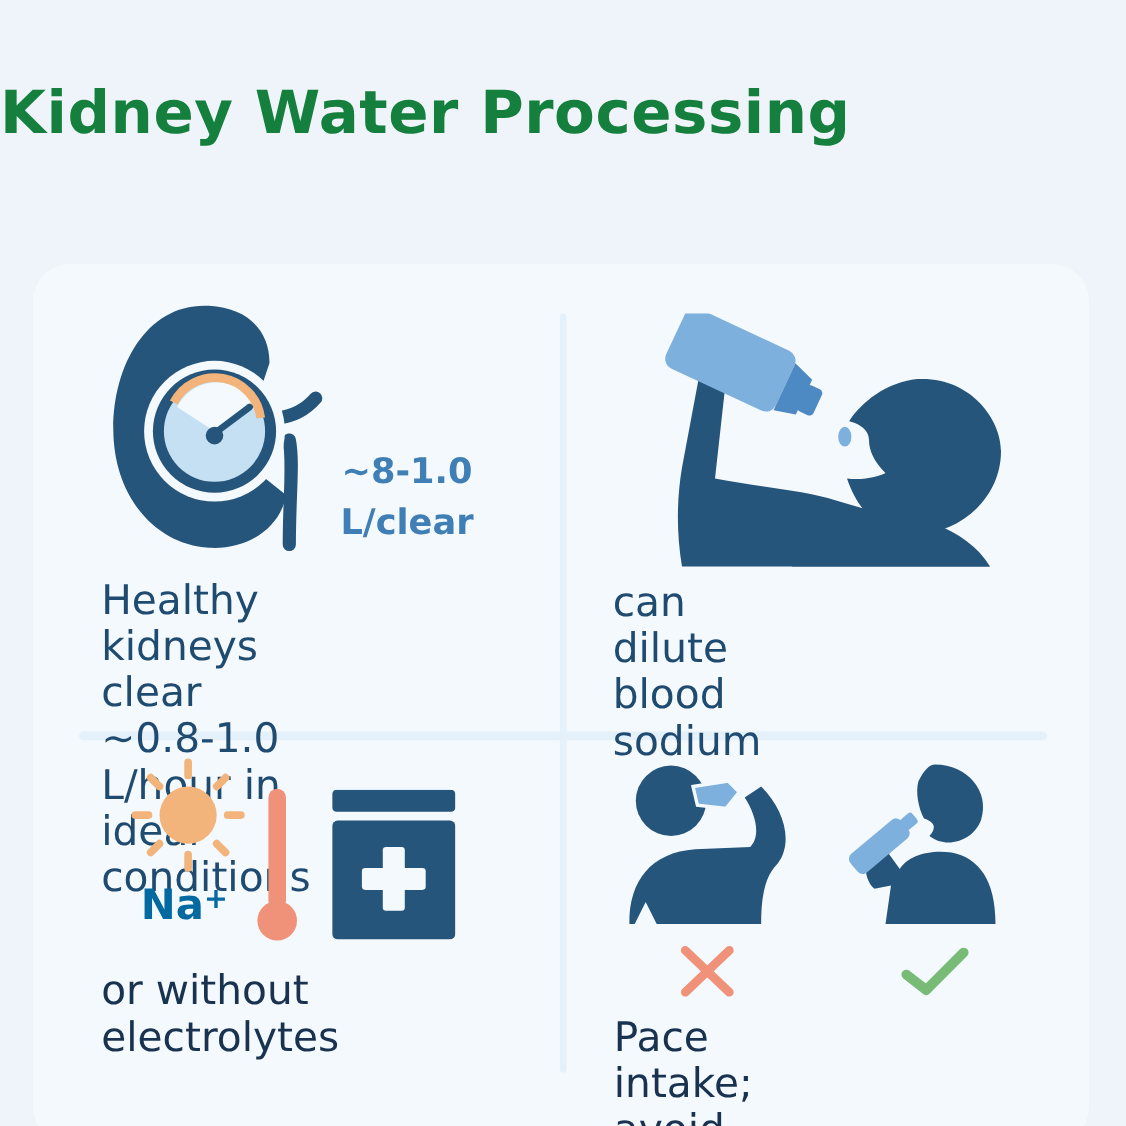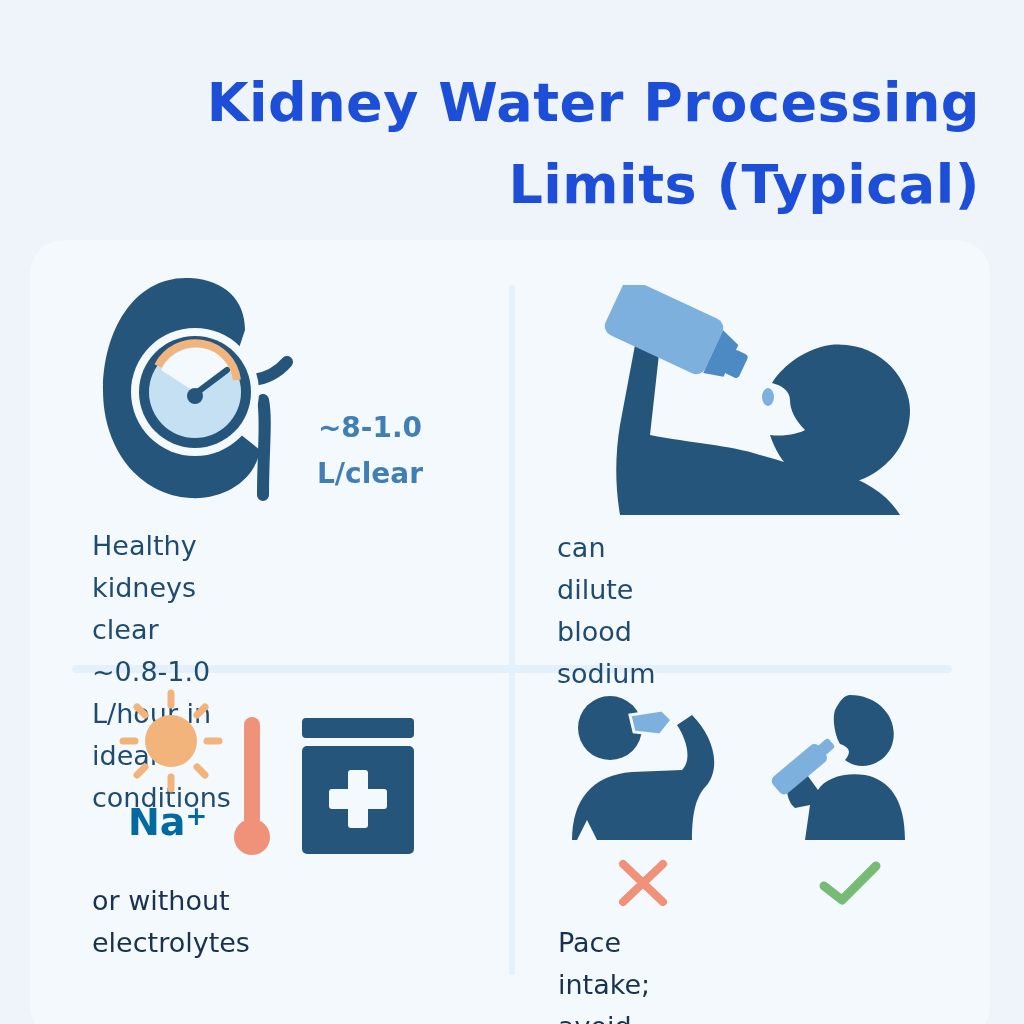--- a/index.html
+++ b/index.html
@@ -4,22 +4,22 @@
 <style>
   html, body { margin: 0; padding: 0; }
   body {
     width: 1024px; height: 1024px; overflow: hidden;
     background: #eef4f9;
     font-family: "DejaVu Sans", "Liberation Sans", sans-serif;
     position: relative;
   }
   .title {
     position: absolute; left: 0; top: 62px; width: 980px;
-    text-align: right;
-    color: #1d4ed8;
+    text-align: left;
+    color: #15803d;
     font-weight: bold;
     font-size: 54px;
     line-height: 82px;
     letter-spacing: 0.5px;
   }
   .card {
     position: absolute; left: 30px; top: 240px; width: 960px; height: 800px;
     background: #f4f9fd;
     border-radius: 34px;
   }
@@ -28,41 +28,40 @@
     background: #e4f0fa; border-radius: 3px;
   }
   .hdiv {
     position: absolute; left: 72px; top: 665px; width: 880px; height: 8px;
     background: #e4f0fa; border-radius: 4px;
   }
   .abs { position: absolute; }
   .caption {
     position: absolute;
     color: #1f4b70;
-    font-size: 27px;
+    font-size: 37px;
     line-height: 42px;
   }
   .caption.dark { color: #18324f; }
   .rate {
     position: absolute; left: 290px; top: 405px; width: 160px;
     color: #3f7fb5; font-weight: bold;
-    font-size: 28px; line-height: 46px; text-align: center;
+    font-size: 32px; line-height: 46px; text-align: center;
   }
   .na {
     position: absolute; left: 128px; top: 800px;
     color: #0369a1; font-weight: bold; font-size: 38px;
   }
   .na sup { font-size: 26px; vertical-align: 10px; }
 </style>
 </head>
 <body>
 
 <div class="title">
   <div>Kidney Water Processing</div>
-  <div>Limits (Typical)</div>
 </div>
 
 <div class="card"></div>
 <div class="vdiv"></div>
 <div class="hdiv"></div>
 
 <div class="abs" style="left:0;top:0;">
   <svg class="abs" style="left:95px;top:270px;" width="200" height="235" viewBox="0 0 200 235">
 
     <path d="M 95 8 C 40 5, 8 60, 8 120 C 8 180, 45 225, 95 228 C 130 230, 160 210, 165 180 L 140 160 C 140 130, 150 110, 140 90 L 150 60 C 150 30, 130 10, 95 8 Z" fill="#25557a"></path>

